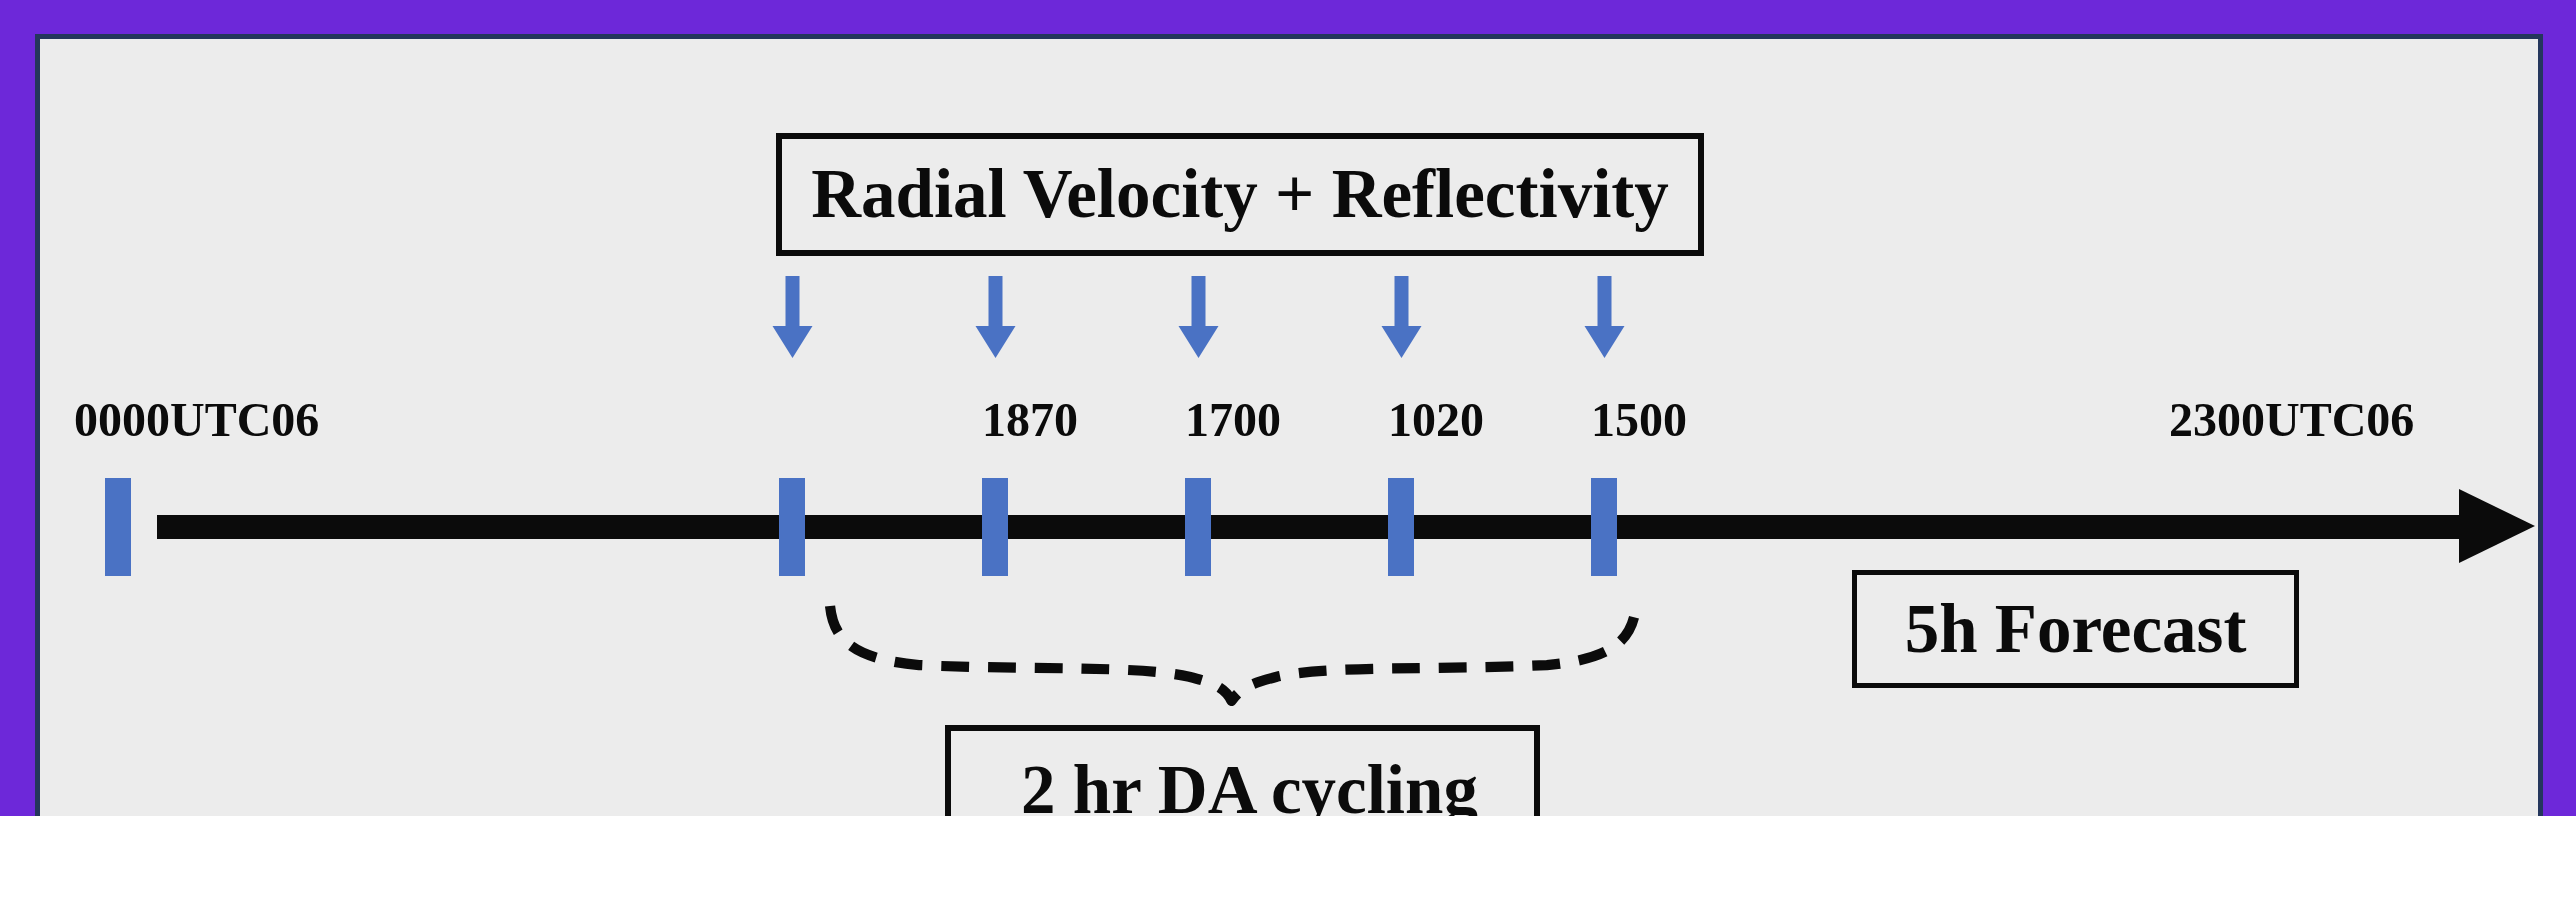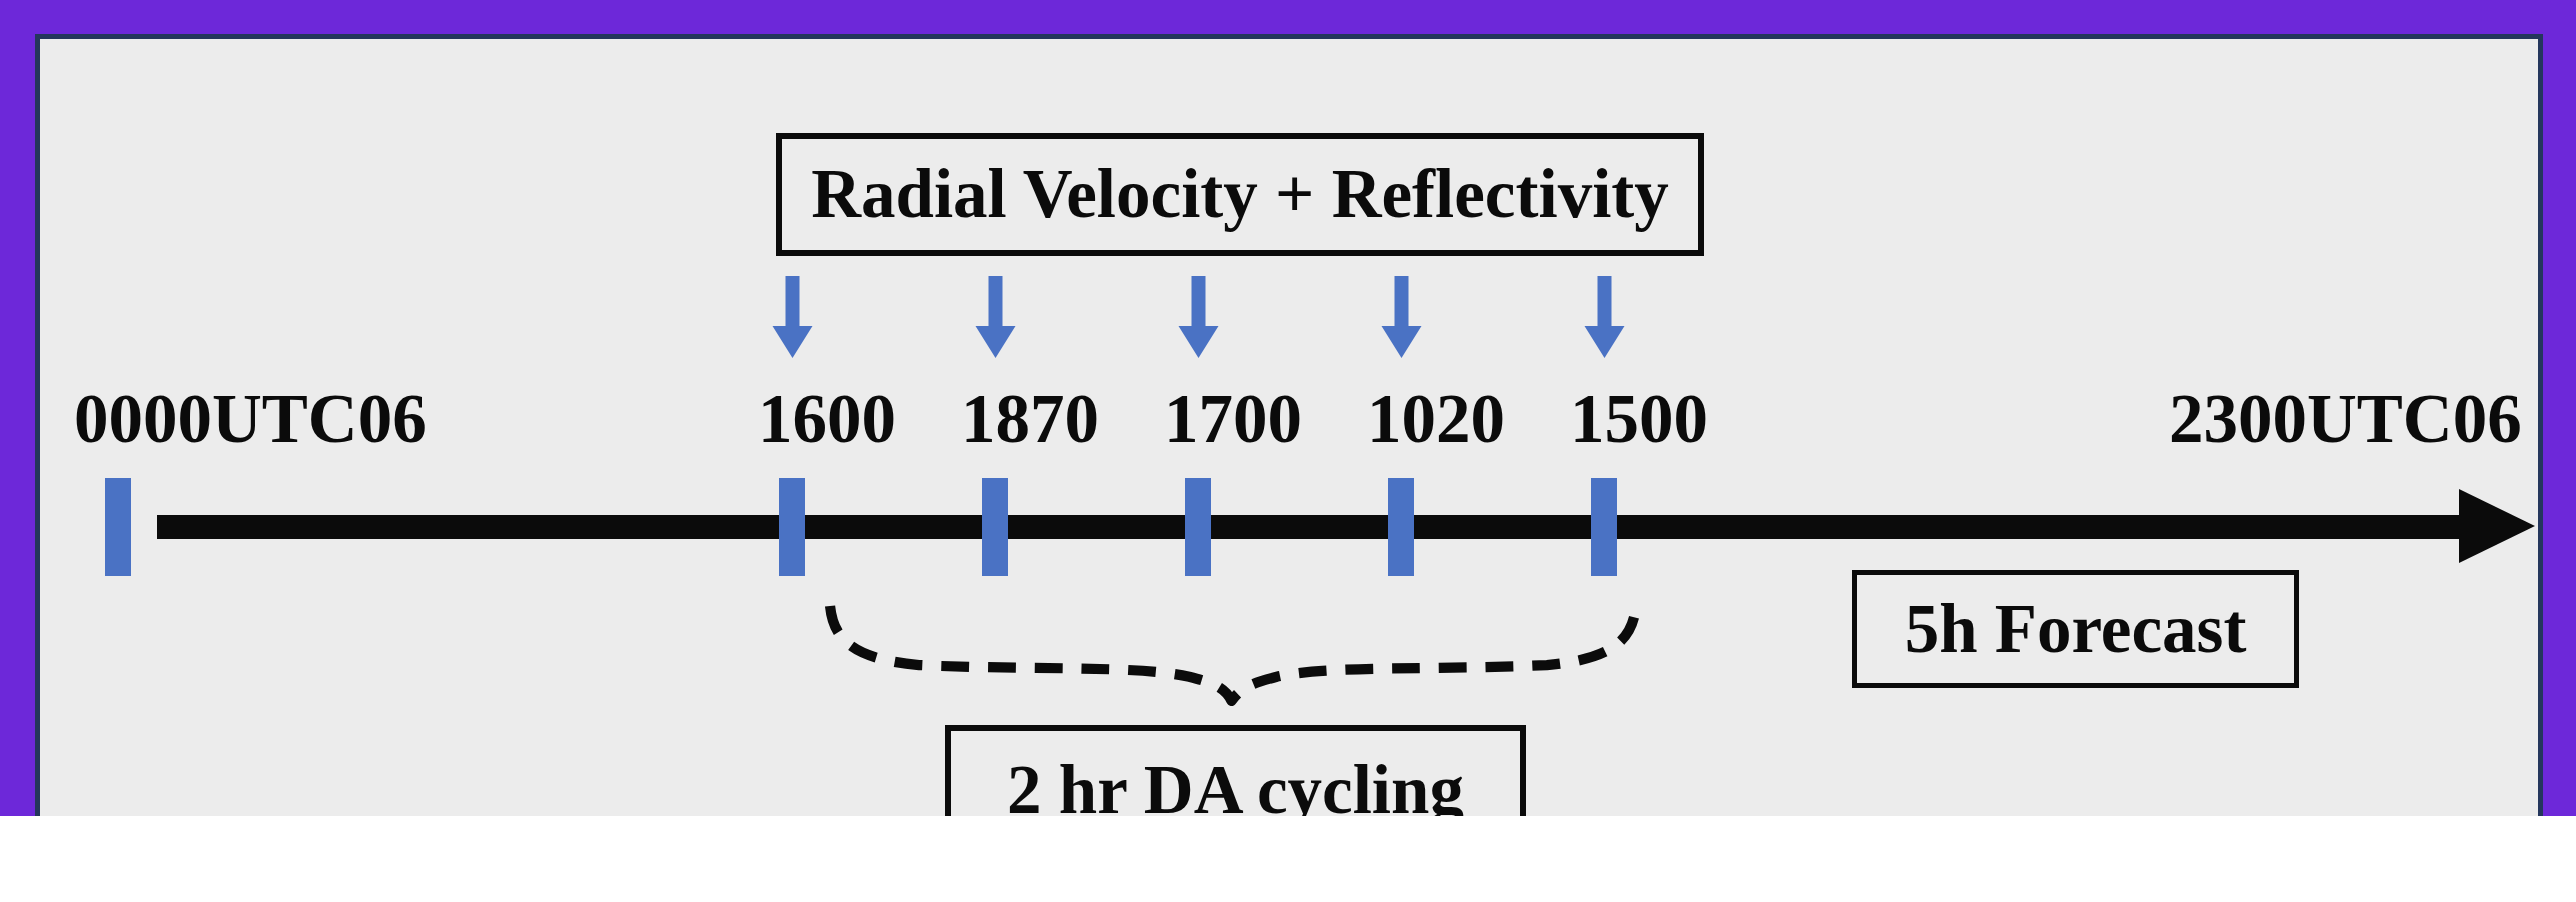--- a/index.html
+++ b/index.html
@@ -21,24 +21,24 @@
   .labelbox{
     position:absolute;
     border:5.9px solid #0b0b0b;
     display:flex;align-items:center;justify-content:center;
     font-size:69px;line-height:1;white-space:nowrap;
     background:transparent;
   }
   #obs-box{left:736px;top:94px;width:916px;height:111px;border-width:6.6px;}
   #spinup-box{left:282px;top:521px;width:335px;height:110px;}
   #forecast-box{left:1812px;top:531px;width:437px;height:108px;}
-  #da-box{left:905px;top:686px;width:569px;height:119px;border-width:6.6px;}
+  #da-box{left:905px;top:686px;width:569px;height:119px;border-width:6.6px;padding-left:14px;}
   .time-label{
     position:absolute;top:344px;height:73px;line-height:73px;
-    font-size:69px;white-space:nowrap;
+    font-size:48px;white-space:nowrap;
   }
   .cycle-label{transform:translateX(-50%);}
   .tick{
     position:absolute;top:439px;width:26px;height:98px;
     background:var(--accent,#4a72c4);
     transform:translateX(-50%);
   }
   #timeline-bar{
     position:absolute;left:117px;top:476px;width:2303px;height:24px;
     background:#0b0b0b;
@@ -88,21 +88,20 @@
     <div class="obs-arrow" style="left:1361px">
       <div class="stem"></div>
       <div class="head"></div>
     </div>
     <div class="obs-arrow" style="left:1564px">
       <div class="stem"></div>
       <div class="head"></div>
     </div>
 
     <div class="time-label" style="left:34px">0000UTC06</div>
-    <div class="time-label cycle-label" style="left:787px">1600</div>
     <div class="time-label cycle-label" style="left:990px">1870</div>
     <div class="time-label cycle-label" style="left:1193px">1700</div>
     <div class="time-label cycle-label" style="left:1396px">1020</div>
     <div class="time-label cycle-label" style="left:1599px">1500</div>
     <div class="time-label" style="left:2129px">2300UTC06</div>
 
     <div id="timeline-bar"></div>
     <div id="timeline-head"></div>
 
     <div class="tick" style="left:78px"></div>

